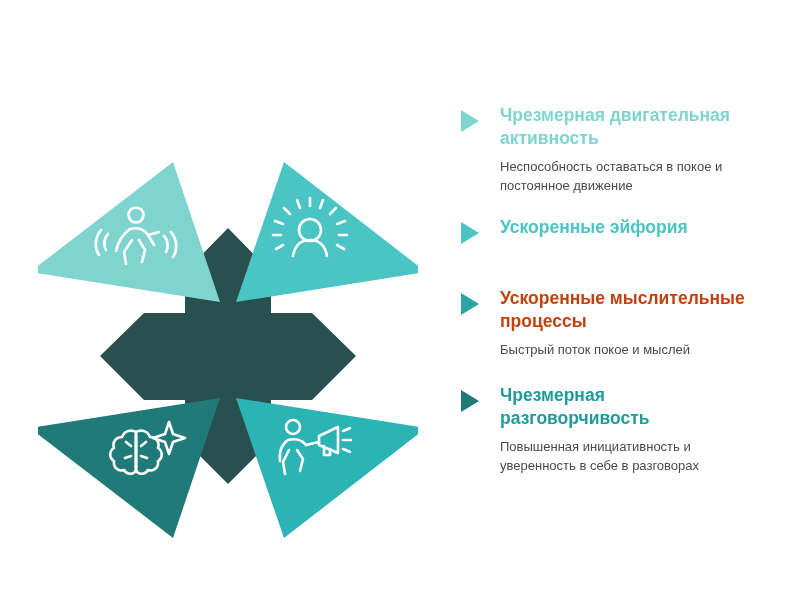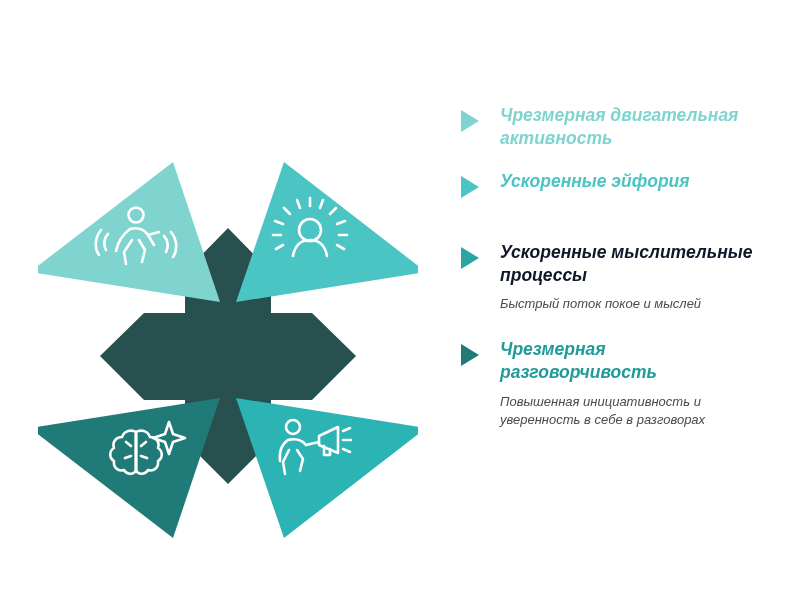--- a/index.html
+++ b/index.html
@@ -49,21 +49,20 @@
     width: 380px;
     height: 400px;
   }
 
   
   .list {
     position: absolute;
     left: 458px;
     top: 104px;
     width: 300px;
-    font-style: italic;
   }
   .item {
     position: relative;
     padding-left: 42px;
     margin-bottom: 17px;
   }
   .item:last-child { margin-bottom: 8px; }
 
   .marker {
     position: absolute;
@@ -80,21 +79,21 @@
   .item.m4 .marker { border-left-color: #1f7a78; }
 
   .item-title {
     font-size: 17.5px;
     font-weight: bold;
     line-height: 1.32;
     color: #7fd4d0;
     margin: 0 0 8px 0;
   }
   .item.m2 .item-title { color: #4bc4c4; }
-  .item.m3 .item-title { color: #0f172a; margin-top: 48px; }
+  .item.m3 .item-title { color: #c2410c; margin-top: 48px; }
   .item.m4 .item-title { color: #1f9b99; }
 
   .item-desc {
     font-size: 13px;
     line-height: 1.45;
     color: #4a4a4a;
     margin: 0;
     max-width: 248px;
   }
 
@@ -212,20 +211,21 @@
       </g>
 
     </svg>
   </div>
 
   <div class="list">
 
     <div class="item m1">
       <span class="marker"></span>
       <p class="item-title">Чрезмерная двигательная активность</p>
+      <p class="item-desc">Неспособность оставаться в покое и постоянное движение</p>
     </div>
 
     <div class="item m2">
       <span class="marker"></span>
       <p class="item-title">Ускоренные эйфория</p>
     </div>
 
     <div class="item m3">
       <span class="marker"></span>
       <p class="item-title">Ускоренные мыслительные процессы</p>

